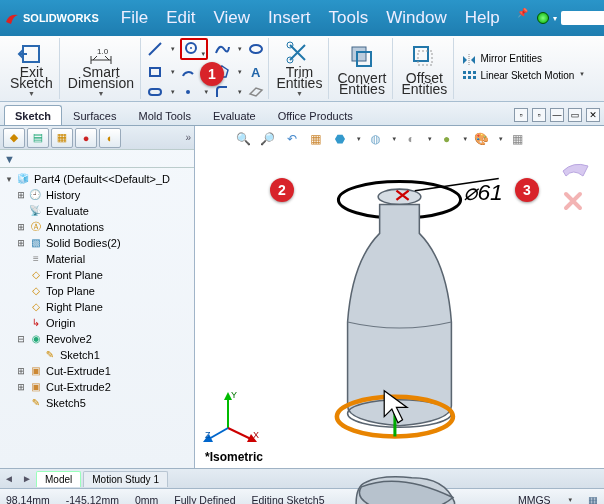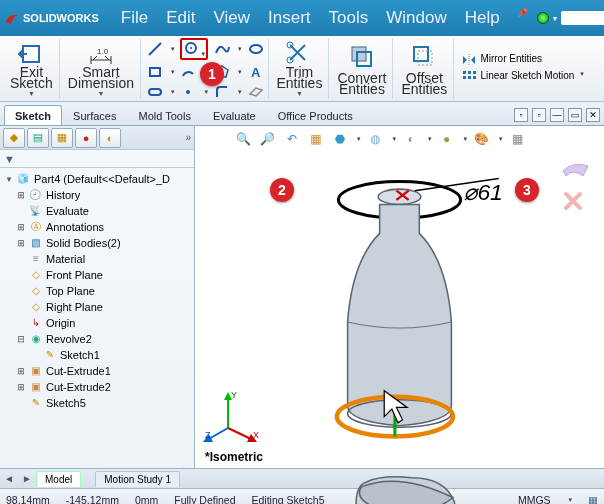--- a/index.html
+++ b/index.html
@@ -53,21 +53,21 @@
 .canvas { flex: 1; position: relative; background: #fff; }
 .viewtoolbar { position: absolute; top: 4px; left: 40px; display: flex; gap: 6px; align-items: center; }
 .vbtn { width: 18px; height: 18px; display: inline-flex; align-items: center; justify-content: center; font-size: 12px; color: #3b6; }
 .viewport { position: absolute; inset: 28px 6px 20px 6px; }
 .isolabel { position: absolute; bottom: 4px; left: 10px; font-weight: bold; font-size: 12px; }
 
 .triad { position: absolute; bottom: 20px; left: 8px; width: 60px; height: 60px; }
 
 .lowtabs { height: 20px; background: linear-gradient(#e4ecf3,#d6e0ea); border-top: 1px solid #9fb2c4; display: flex; align-items: center; font-size: 10px; }
 .lowtabs .arrow { width: 18px; text-align: center; color: #556; }
-.lowtabs .ltab { padding: 2px 8px; border: 1px solid #9fb; border-bottom: none; background: #fff; border-radius: 2px 2px 0 0; margin-right: 14px; }
+.lowtabs .ltab { padding: 2px 8px; border: 1px solid #9fb; border-bottom: none; background: #fff; border-radius: 2px 2px 0 0; margin-right: 2px; }
 .lowtabs .ltab.inact { background: #e8eef4; border-color: #b7c5d2; }
 
 .statusbar { height: 22px; background: linear-gradient(#f2f6fa,#dde6ee); border-top: 1px solid #a3b6c8; display: flex; align-items: center; font-size: 10.5px; padding: 0 6px; gap: 16px; color: #223; }
 .statusbar .cell { white-space: nowrap; }
 .statusbar .spacer { flex: 1; }
 
 svg { display: block; }
 </style>
 </head>
 <body>

